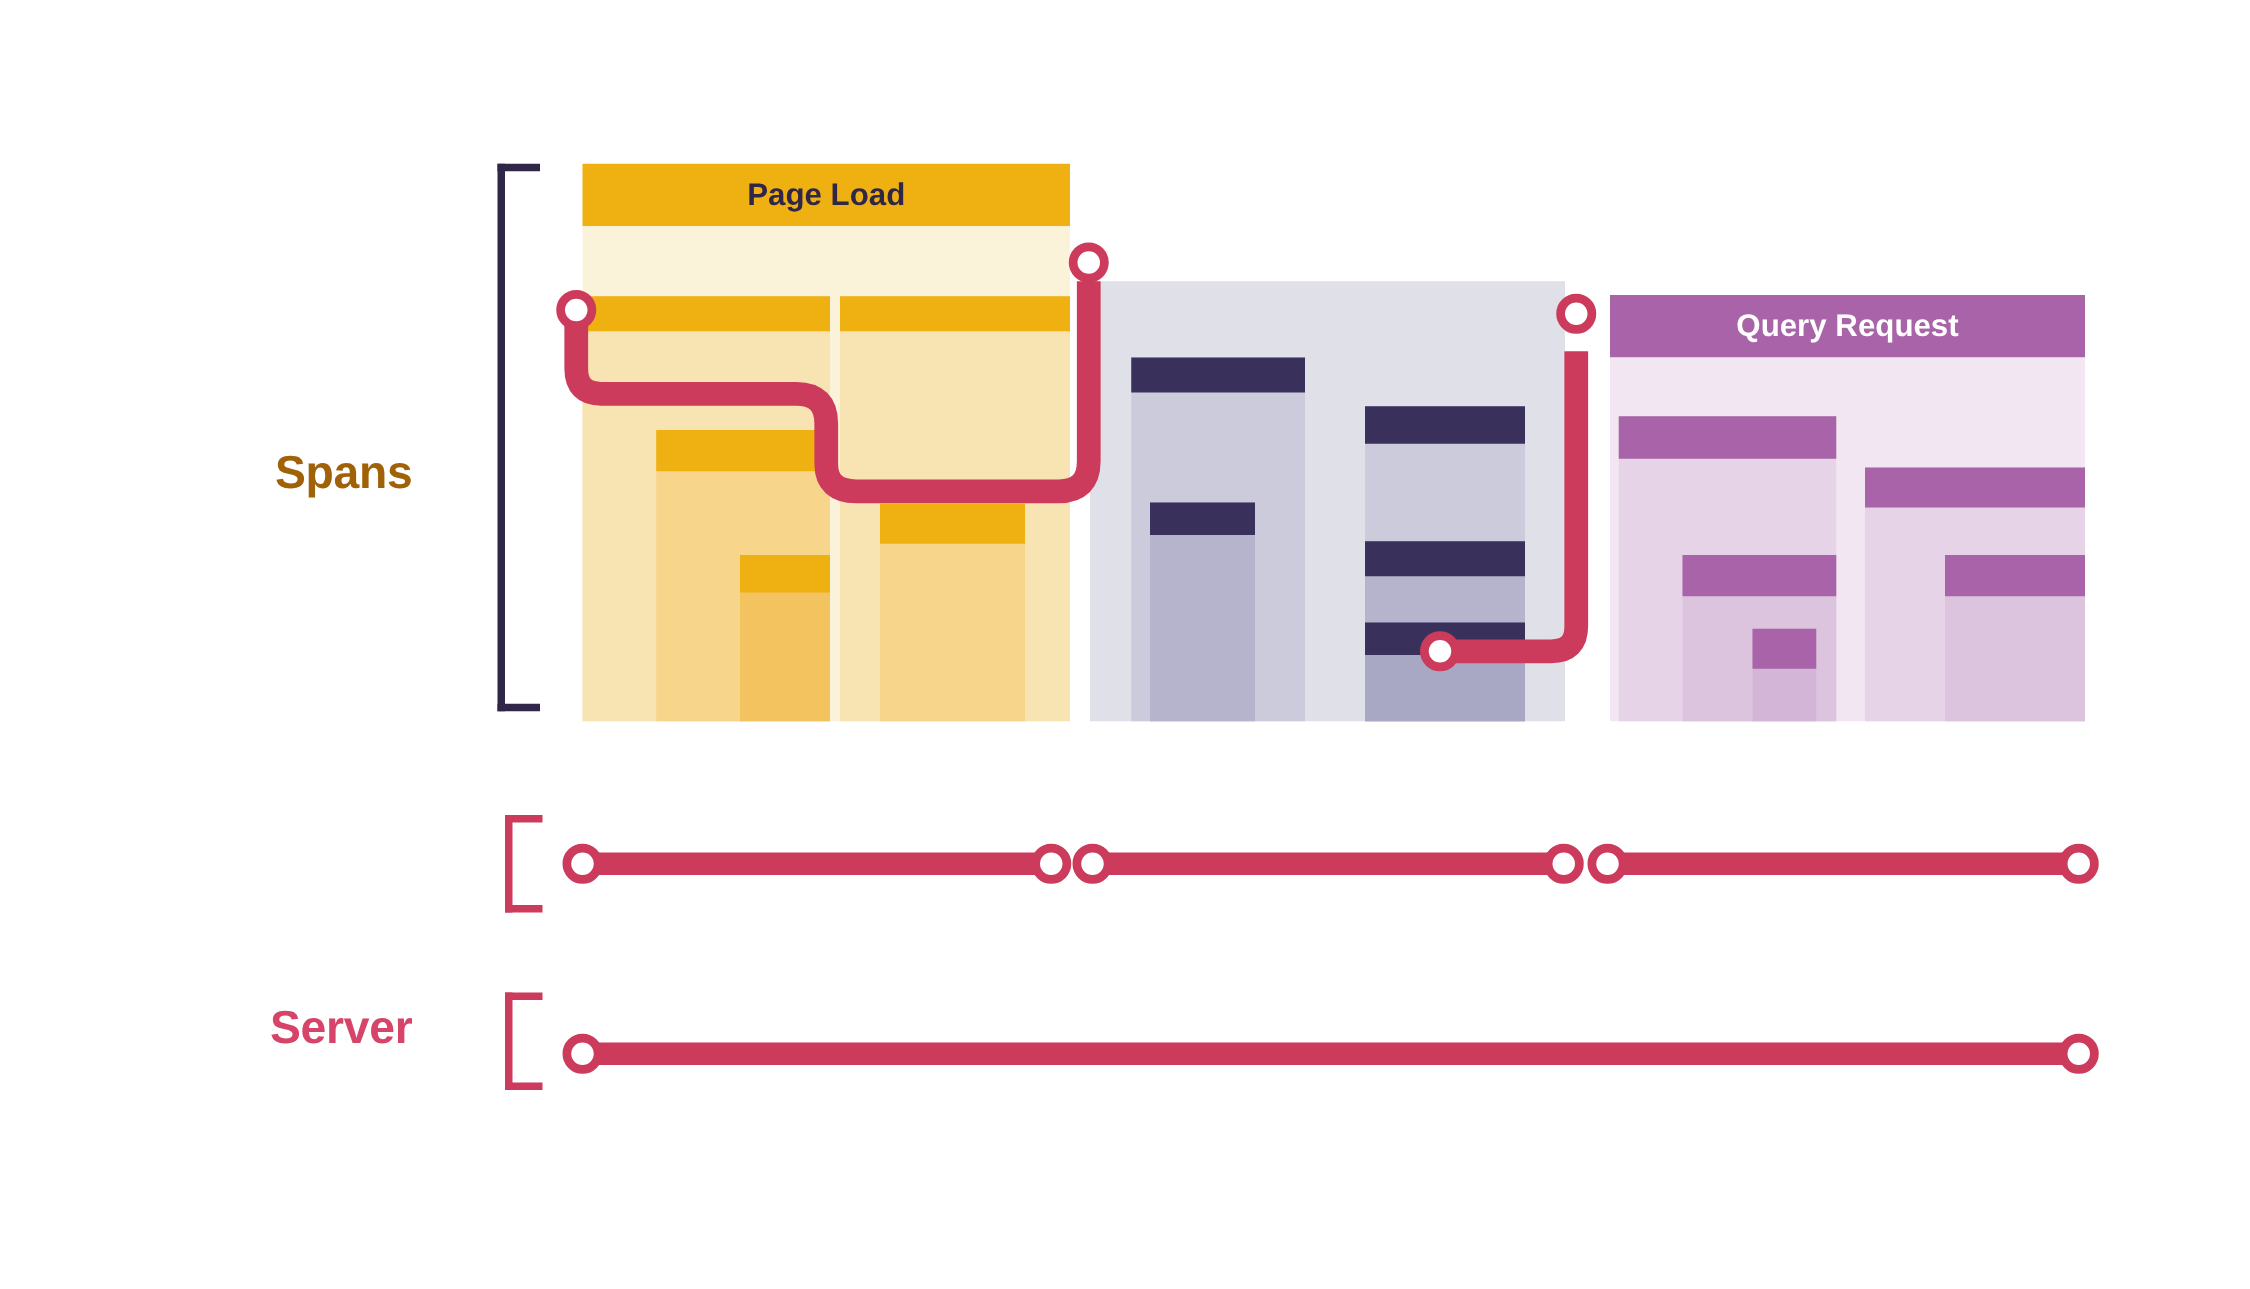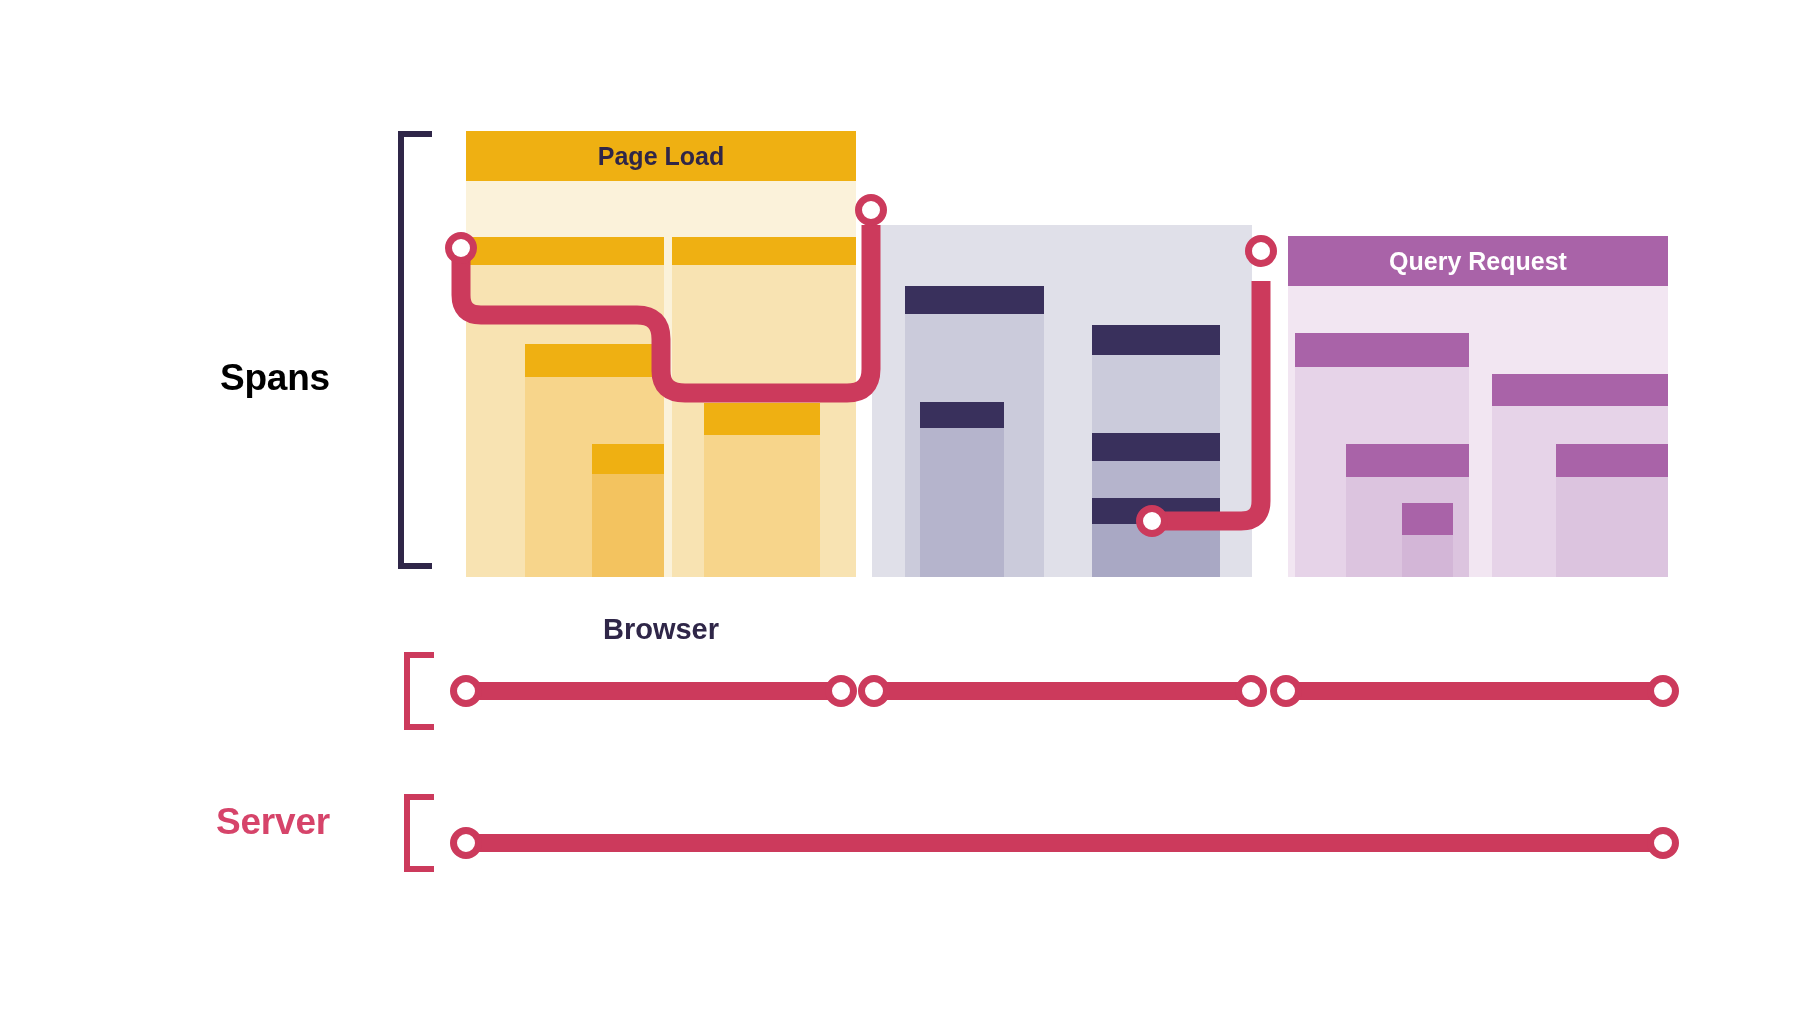--- a/index.html
+++ b/index.html
@@ -21,21 +21,21 @@
   .abs { position: absolute; }
 
   
   .row-label {
     position: absolute;
     font-weight: bold;
     white-space: nowrap;
     letter-spacing: -0.2px;
   }
   .label-spans {
-    color: #000000;
+    color: #a16207;
     font-size: 37px;
     left: 0px;
     top: 357px;
     width: 330px;
     text-align: right;
   }
   .label-transactions {
     color: #D6446A;
     font-size: 37px;
     left: 0px;
@@ -193,21 +193,20 @@
     </div>
 
     <div class="abs lvl2" style="left:238px; top:272px; width:116px; height:174px;">
       <div class="bar-cap cap" style="height:32px;"></div>
     </div>
 
     <div class="abs lvl3" style="left:126px; top:313px; width:72px; height:133px;">
       <div class="bar-cap cap" style="height:30px;"></div>
     </div>
   </div>
-  <div class="col-caption" style="left:466px; top:613px; width:390px;">Browser</div>
 
   <div class="col backend" style="left:872px; top:175px; width:380px; height:402px;">
     <div class="abs lvl0" style="left:0px; top:50px; width:380px; height:352px;"></div>
 
     <div class="abs lvl1" style="left:33px; top:111px; width:139px; height:291px;">
       <div class="bar-cap cap" style="height:28px;"></div>
     </div>
 
     <div class="abs lvl1" style="left:220px; top:150px; width:128px; height:252px;">
       <div class="bar-cap cap" style="height:30px;"></div>

